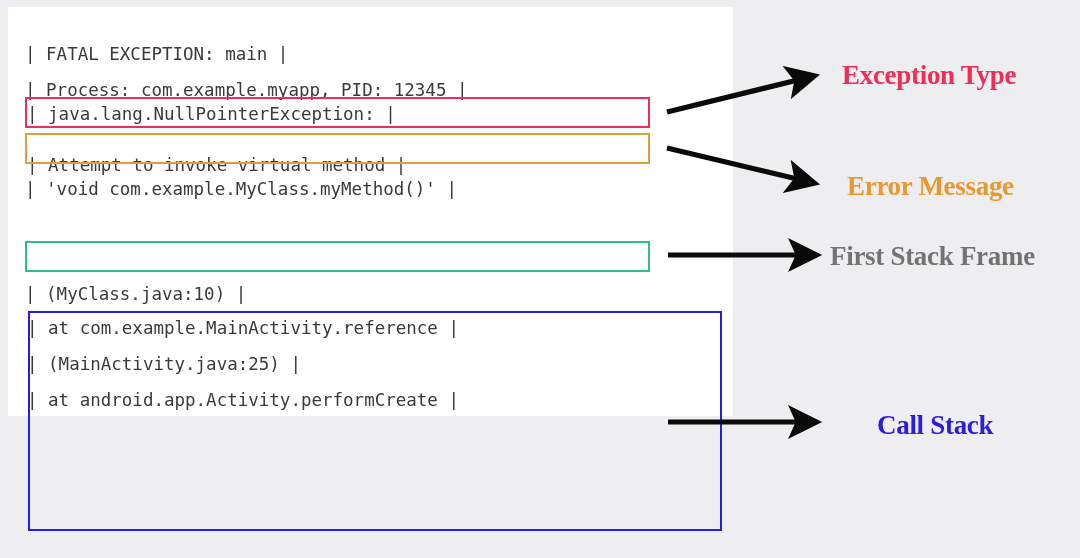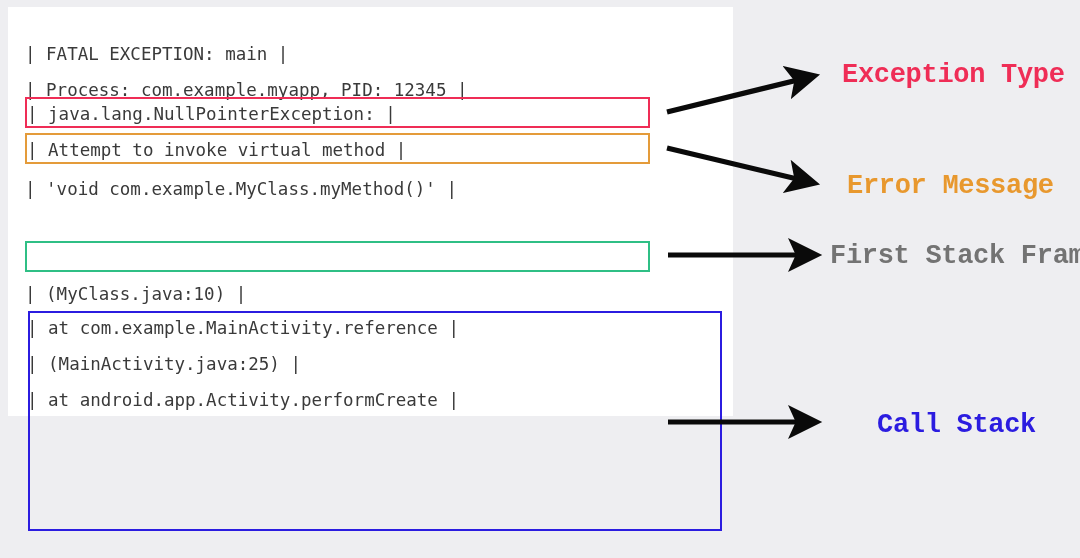--- a/index.html
+++ b/index.html
@@ -69,42 +69,42 @@
   #arrows {
     position: absolute;
     left: 0; top: 0;
     width: 1080px; height: 558px;
     pointer-events: none;
   }
 
   
   .anno-label {
     position: absolute;
-    font-family: Liberation Mono, monospace;
+    font-family: Liberation Serif, serif;
     font-weight: bold;
     font-size: 27px;
     letter-spacing: -0.3px;
     white-space: nowrap;
   }
   #label-exception { left: 842px; top: 60px; color: #ef2d56; }
   #label-message   { left: 847px; top: 171px; color: #e8982e; }
   #label-frame     { left: 830px; top: 241px; color: #737373; }
   #label-callstack { left: 877px; top: 410px; color: #2b1ce0; }
 </style>
 </head>
 <body>
 
 <div id="stage">
 
   <div id="log-card">
 
     <div class="log-line" style="top:32px">| FATAL EXCEPTION: main |</div>
     <div class="log-line" style="top:68px">| Process: com.example.myapp, PID: 12345 |</div>
     <div class="log-line inboxed" style="top:92px">| java.lang.NullPointerException: |</div>
-    <div class="log-line inboxed" style="top:128px">| Attempt to invoke virtual method |</div>
+    <div class="log-line inboxed" style="top:143px">| Attempt to invoke virtual method |</div>
     <div class="log-line" style="top:167px">| 'void com.example.MyClass.myMethod()' |</div>
     <div class="log-line" style="top:272px">| (MyClass.java:10) |</div>
     <div class="log-line inboxed" style="top:306px">| at com.example.MainActivity.reference |</div>
     <div class="log-line inboxed" style="top:342px">| (MainActivity.java:25) |</div>
     <div class="log-line inboxed" style="top:378px">| at android.app.Activity.performCreate |</div>
 
   </div>
 
   <div class="hl-box" id="box-exception"></div>
   <div class="hl-box" id="box-message"></div>

